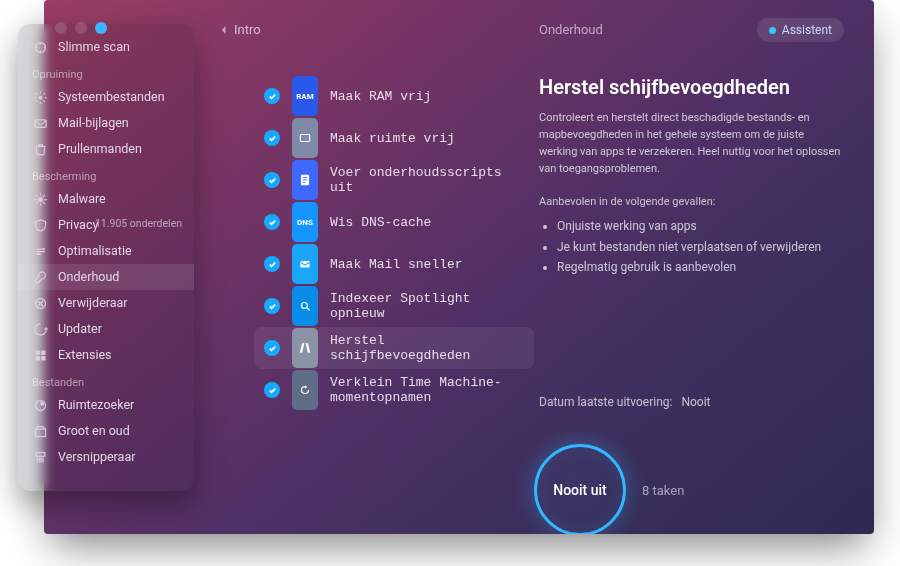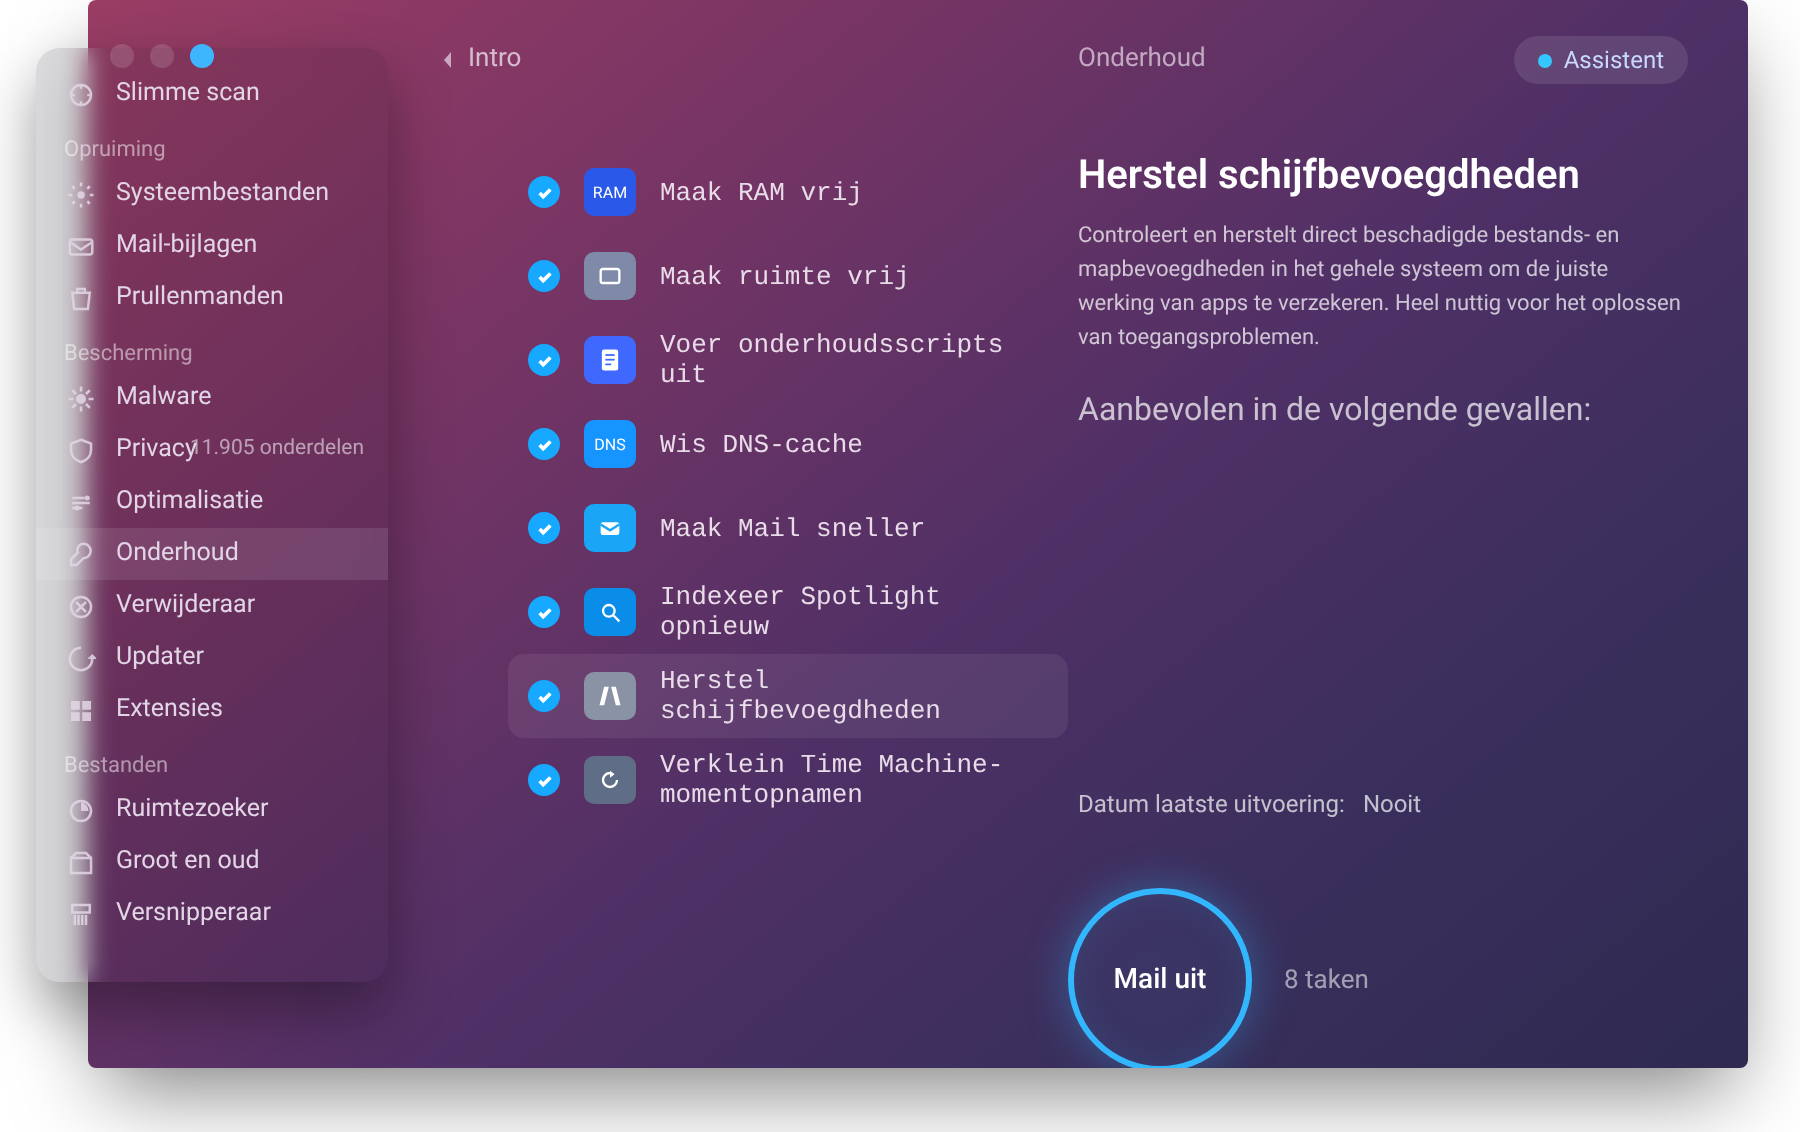--- a/index.html
+++ b/index.html
@@ -21,27 +21,27 @@
   .back svg{width:10px;height:10px;fill:#e3d4e2;opacity:.85}
   .crumb{position:absolute;left:325px;top:12px;font-size:13px;color:#d9c7d9;opacity:.8}
   .assist{position:absolute;right:20px;top:8px;background:rgba(255,255,255,.10);color:#c9d8ff;font-size:12px;padding:5px 12px;border-radius:14px;display:flex;align-items:center;gap:6px;cursor:pointer}
   .assist .dot{width:7px;height:7px;border-radius:50%;background:#36c6ff;}
   
   .tasks{position:absolute;left:40px;top:65px;width:280px;}
   .task{display:flex;align-items:center;gap:12px;height:42px;padding:0 10px;border-radius:8px;cursor:pointer}
   .task.sel{background:rgba(255,255,255,.07);}
   .task .chk{width:16px;height:16px;border-radius:50%;background:#17a8ff;display:flex;align-items:center;justify-content:center;flex-shrink:0}
   .task .chk svg{width:9px;height:9px;fill:#fff}
-  .task .ico{width:26px;height:24px;border-radius:5px;display:flex;align-items:center;justify-content:center;flex-shrink:0;color:#fff;font-size:8px;font-weight:400}
+  .task .ico{width:26px;height:40px;border-radius:5px;display:flex;align-items:center;justify-content:center;flex-shrink:0;color:#fff;font-size:8px;font-weight:700}
   .task .lbl{font-size:13px;color:#e9dce9;font-family:Liberation Mono, monospace;}
 
   .detail{position:absolute;left:325px;top:65px;right:20px;}
   .detail h1{font-size:20px;font-weight:600;color:#fff;margin-bottom:10px}
   .detail p{font-size:11px;color:rgba(255,255,255,.72);line-height:1.55;margin-bottom:18px}
-  .detail .rec{font-size:16px;color:rgba(255,255,255,.70);margin-bottom:8px}
+  .detail .rec{font-size:11px;color:rgba(255,255,255,.70);margin-bottom:8px}
   .detail ul{list-style:disc;padding-left:18px}
   .detail li{font-size:12px;color:rgba(255,255,255,.72);line-height:1.7}
 
   .lastrun{position:absolute;left:325px;bottom:115px;font-size:12px;color:rgba(255,255,255,.7)}
   .lastrun b{font-weight:400;margin-left:6px}
 
   .runwrap{position:absolute;left:320px;bottom:-12px;display:flex;align-items:center;gap:16px}
   .runbtn{width:92px;height:92px;border-radius:50%;border:3px solid #32b7ff;background:radial-gradient(circle at 50% 50%, rgba(50,183,255,.05), rgba(50,183,255,.02));display:flex;align-items:center;justify-content:center;color:#fff;font-size:14px;font-weight:500;cursor:pointer;box-shadow:0 0 22px rgba(50,183,255,.35), inset 0 0 18px rgba(50,183,255,.12);}
   .ntasks{font-size:13px;color:rgba(255,255,255,.55)}
 
@@ -197,30 +197,35 @@
             </svg>
           </span>
           <span class="lbl">Verklein Time Machine-momentopnamen</span>
         </div>
       </div>
 
     <div class="detail">
       <h1>Herstel schijfbevoegdheden</h1>
       <p>Controleert en herstelt direct beschadigde bestands- en mapbevoegdheden in het gehele systeem om de juiste werking van apps te verzekeren. Heel nuttig voor het oplossen van toegangsproblemen.</p>
       <div class="rec">Aanbevolen in de volgende gevallen:</div>
+      <ul id="bullets">
+          <li>Onjuiste werking van apps</li>
+          <li>Je kunt bestanden niet verplaatsen of verwijderen</li>
+          <li>Regelmatig gebruik is aanbevolen</li>
+        </ul>
     </div>
 
     <div class="lastrun">
       <span>Datum laatste uitvoering:</span>
       <b>Nooit</b>
     </div>
 
     <div class="runwrap">
       <div class="runbtn">
-        <span>Mail uit</span>
+        <span>Nooit uit</span>
       </div>
       <div class="ntasks">8 taken</div>
     </div>
   </div>
 </div>
 
 <div class="panel" id="panel">
     <div class="row">
       <span class="ico">
         <svg viewBox="0 0 24 24">

